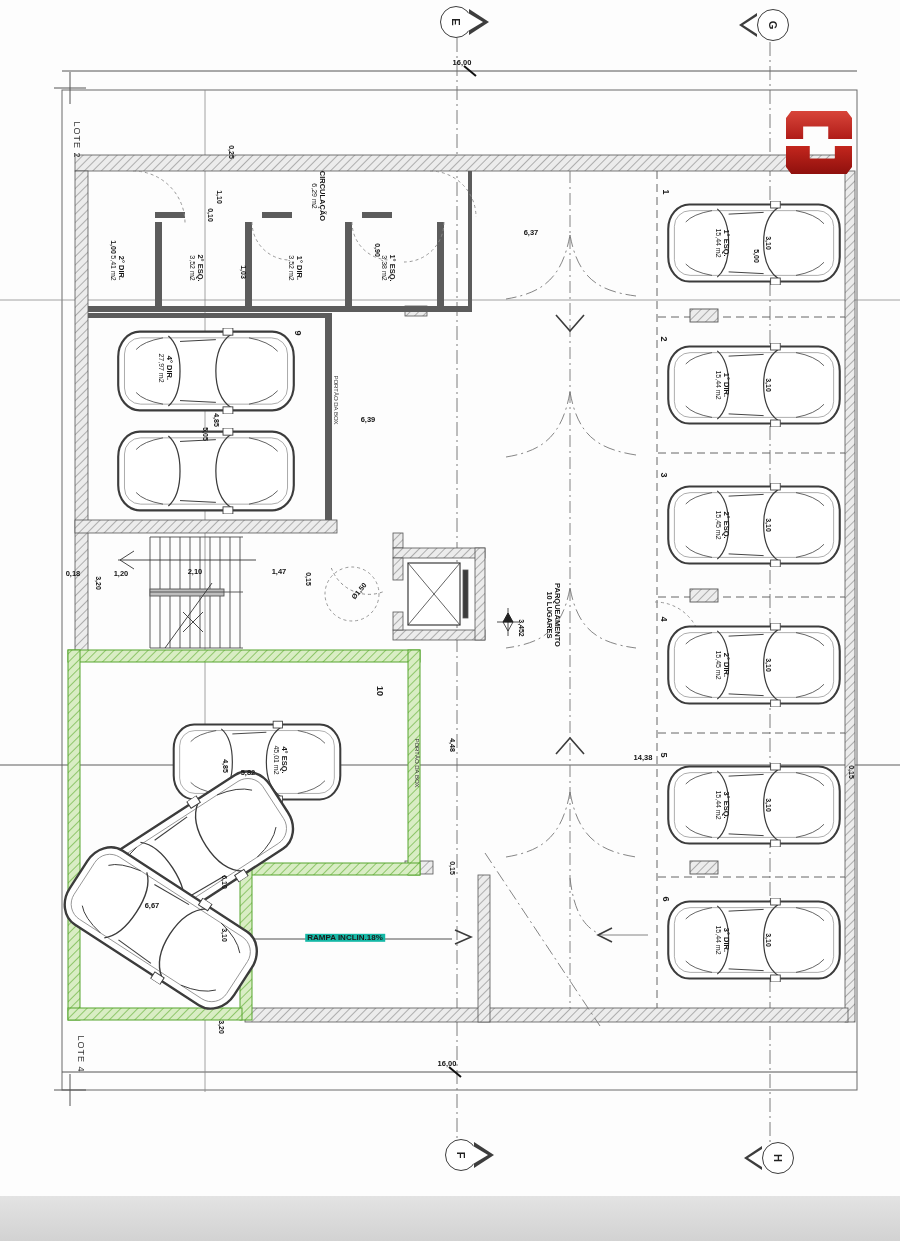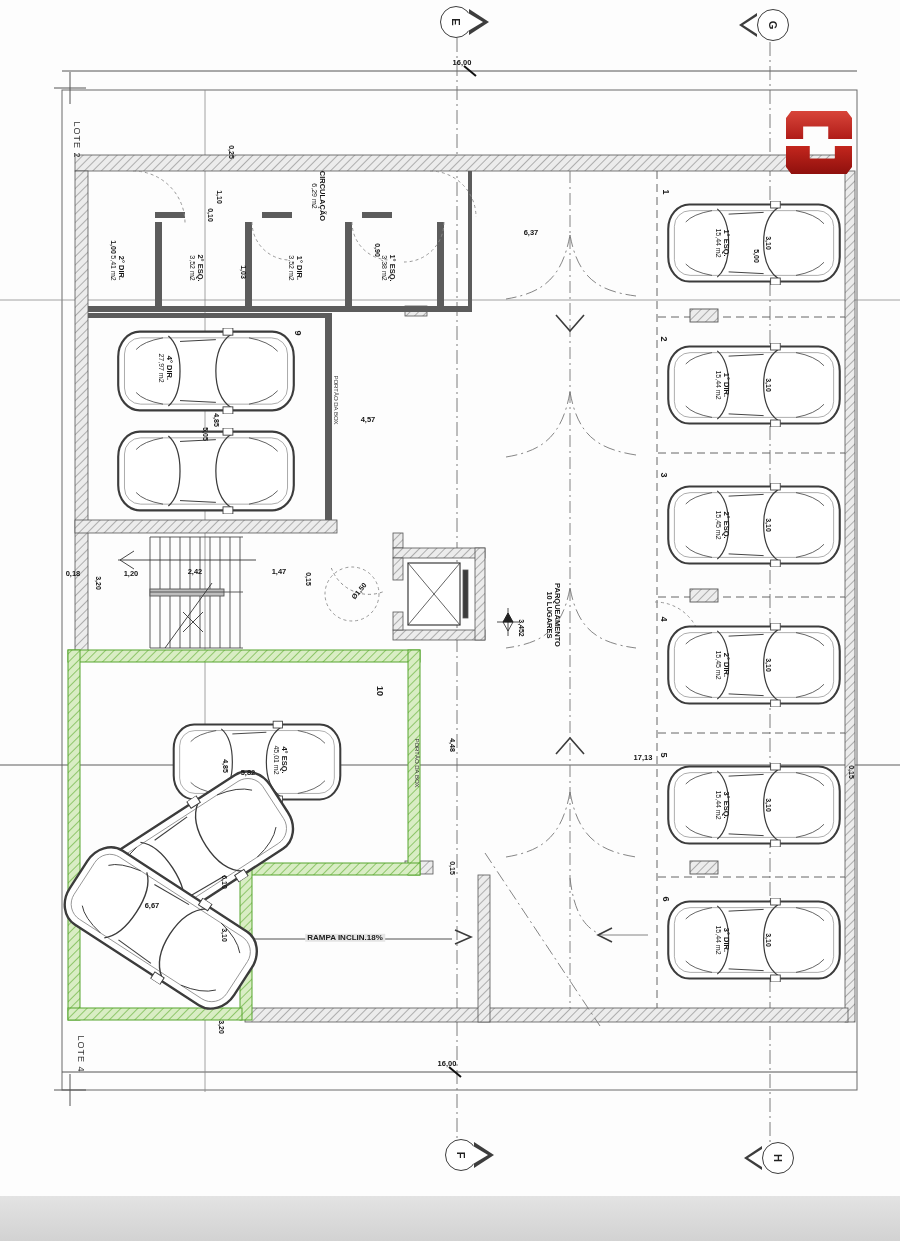--- a/index.html
+++ b/index.html
@@ -9,21 +9,21 @@
   .labels{position:absolute;left:0;top:0;width:900px;height:1241px;}
   .t{position:absolute;white-space:nowrap;transform:translate(-50%,-50%);line-height:1.05;}
   .r{transform:translate(-50%,-50%) rotate(90deg);}
   .dim{font-size:7px;font-weight:bold;color:#111;}
   .dimh{font-size:7.5px;font-weight:bold;color:#111;}
   .lbl{font-size:7.5px;font-weight:bold;color:#161616;text-align:center;}
   .lbl .a{font-weight:normal;font-size:7px;}
   .lote{font-size:9px;letter-spacing:1px;color:#333;}
   .tiny{font-size:6px;color:#333;}
   .num{font-size:9px;font-weight:bold;}
-  .rampa{font-size:8px;font-weight:bold;background:#e5e5e5;padding:0 2px;text-align:right;}
+  .rampa{font-size:8px;font-weight:bold;background:#14b8a6;padding:0 2px;text-align:right;}
   .marker{position:absolute;width:34px;height:34px;}
   .marker .c{position:absolute;left:0;top:0;width:30px;height:30px;border:1.6px solid #3d3d3d;
              border-radius:50%;background:#fff;display:flex;align-items:center;justify-content:center;}
   .marker .l{font-size:11px;font-weight:bold;transform:rotate(90deg);color:#222;}
   .marker .arr{position:absolute;top:4px;width:0;height:0;border-top:12px solid transparent;
                border-bottom:12px solid transparent;}
   .marker .arr.right{left:30px;border-left:18px solid #fff;}
   .marker .arr.right:after{content:"";position:absolute;left:-19px;top:-13px;width:0;height:0;
                border-top:13px solid transparent;border-bottom:13px solid transparent;border-left:20px solid #3d3d3d;}
   .marker .arr.rightmask{left:28px;border-left:15px solid #fff;z-index:2;top:7px;
@@ -318,35 +318,35 @@
 
   <div class="t r lbl" style="left:722px;top:940px;">
     <div>3° DIR.</div>
     <div class="a">15,44 m2</div>
   </div>
   <span class="t r dim" style="left:768px;top:940px;">3,10</span>
 
   <span class="t dimh" style="left:462px;top:63px;">16,00</span>
   <span class="t dimh" style="left:447px;top:1064px;">16,00</span>
   <span class="t dimh" style="left:531px;top:233px;">6,37</span>
-  <span class="t dimh" style="left:368px;top:420px;">4,57</span>
+  <span class="t dimh" style="left:368px;top:420px;">6,39</span>
   <span class="t r dim" style="left:216px;top:420px;">4,85</span>
   <span class="t r dim" style="left:205px;top:434px;">5,05</span>
   <span class="t r dim" style="left:225px;top:766px;">4,85</span>
   <span class="t dimh" style="left:248px;top:773px;">5,82</span>
   <span class="t dimh" style="left:152px;top:906px;">6,67</span>
   <span class="t r dim" style="left:224px;top:935px;">3,10</span>
   <span class="t r dim" style="left:224px;top:882px;">6,10</span>
   <span class="t dimh" style="left:73px;top:574px;">0,18</span>
-  <span class="t dimh" style="left:131px;top:574px;">1,20</span>
-  <span class="t dimh" style="left:195px;top:572px;">2,42</span>
+  <span class="t dimh" style="left:121px;top:574px;">1,20</span>
+  <span class="t dimh" style="left:195px;top:572px;">2,10</span>
   <span class="t dimh" style="left:279px;top:572px;">1,47</span>
   <span class="t r dim" style="left:308px;top:579px;">0,15</span>
   <span class="t r dim" style="left:98px;top:583px;">3,20</span>
-  <span class="t dimh" style="left:643px;top:758px;">17,13</span>
+  <span class="t dimh" style="left:643px;top:758px;">14,38</span>
   <span class="t dim" style="left:359px;top:591px;transform:translate(-50%,-50%) rotate(-50deg);">Ø1,50</span>
   <span class="t r dim" style="left:219px;top:197px;">1,10</span>
   <span class="t r dim" style="left:210px;top:215px;">0,10</span>
   <span class="t r dim" style="left:113px;top:247px;">1,00</span>
   <span class="t r dim" style="left:243px;top:272px;">1,03</span>
   <span class="t r dim" style="left:377px;top:250px;">0,90</span>
   <span class="t r dim" style="left:231px;top:152px;">0,25</span>
   <span class="t r dim" style="left:851px;top:772px;">0,15</span>
   <span class="t r dim" style="left:221px;top:1027px;">3,20</span>
   <span class="t r dim" style="left:452px;top:745px;">4,48</span>

